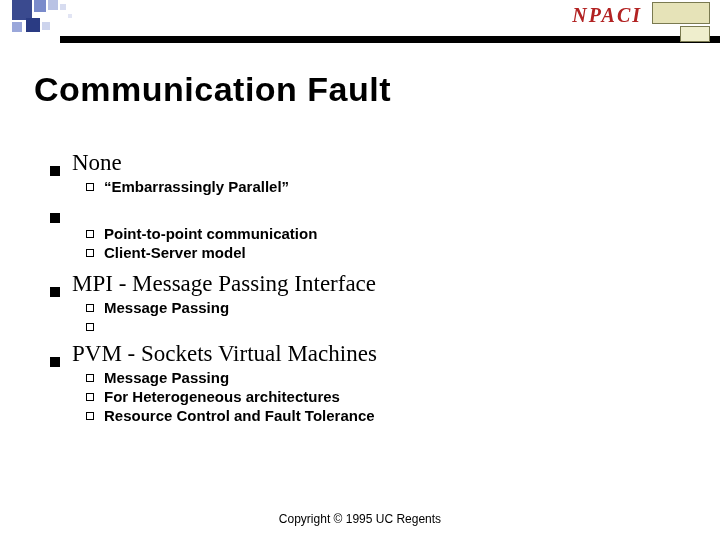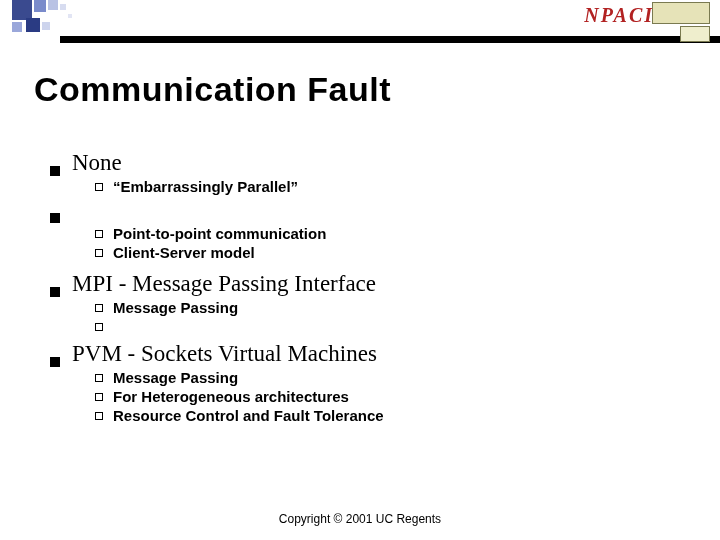--- a/index.html
+++ b/index.html
@@ -37,21 +37,21 @@
   .black-bar {
     position: absolute;
     left: 60px;
     right: 0;
     top: 36px;
     height: 7px;
     background: #000;
   }
   .logo-npaci {
     position: absolute;
-    right: 66px;
+    right: 78px;
     top: 4px;
     font-family: Georgia, "Times New Roman", serif;
     font-weight: bold;
     font-style: italic;
     font-size: 20px;
     color: #b22222;
     letter-spacing: 2px;
   }
   .right-badge {
     position: absolute;
@@ -93,21 +93,21 @@
   }
   .lvl1 .label {
     font-family: "Times New Roman", Times, serif;
     font-size: 23px;
     color: #000;
   }
 
   .lvl2 {
     display: flex;
     align-items: flex-start;
-    margin-left: 45px;
+    margin-left: 36px;
     margin-top: 2px;
     margin-bottom: 1px;
   }
   .lvl2 .bullet {
     width: 8px; height: 8px; border: 1.5px solid #000;
     margin-top: 5px; margin-right: 10px; flex: 0 0 auto;
     background: #fff;
   }
   .lvl2 .label {
     font-family: Arial, Helvetica, sans-serif;
@@ -208,13 +208,13 @@
       <div class="label">For Heterogeneous architectures</div>
     </div>
     <div class="lvl2">
       <div class="bullet"></div>
       <div class="label">Resource Control and Fault Tolerance</div>
     </div>
   </div>
 
 </div>
 
-<div class="footer">Copyright © 2001 UC Regents</div>
+<div class="footer">Copyright © 1995 UC Regents</div>
 
 </body></html>

